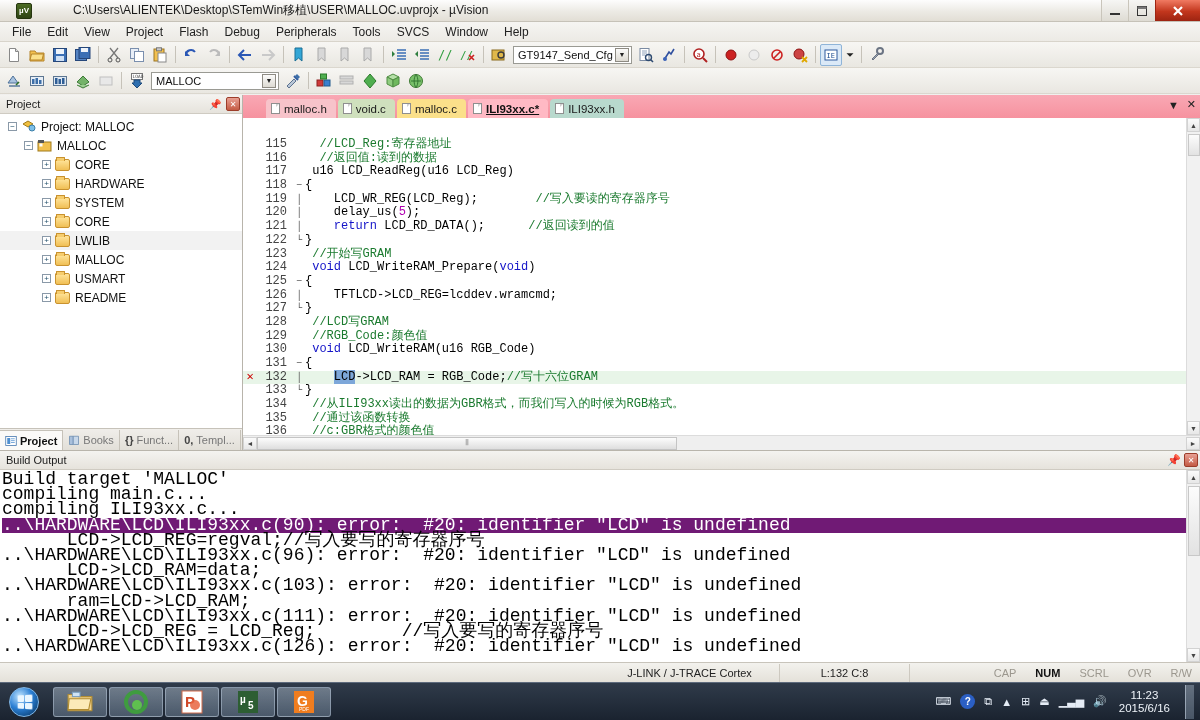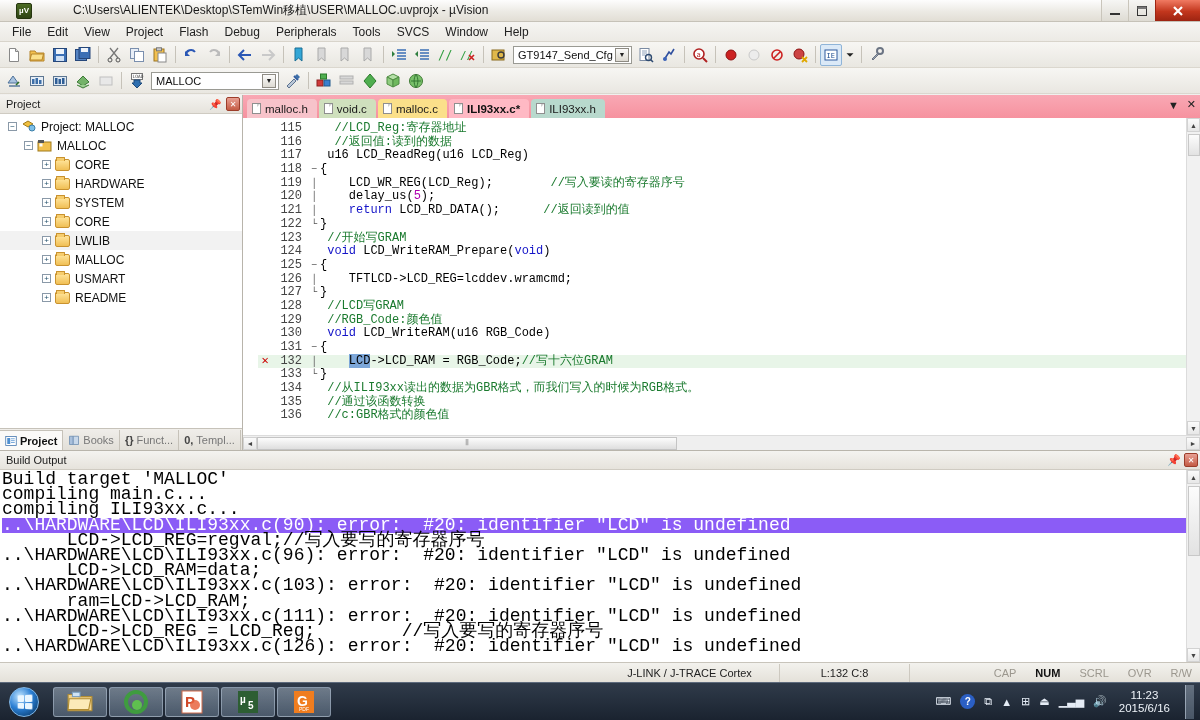--- a/index.html
+++ b/index.html
@@ -196,21 +196,21 @@
 
   
   .editor {
     flex: 1; display: flex; flex-direction: column;
     background: #ffd9de;
   }
   .tabstrip {
     height: 23px;
     background: linear-gradient(#f9a8b4, #f6929f);
     display: flex; align-items: flex-end;
-    padding-left: 4px;
+    padding-left: 23px;
     position: relative;
   }
   .etab {
     height: 19px; display: flex; align-items: center;
     padding: 0 9px 0 5px;
     font-size: 11.5px; color: #1a1a1a;
     border-radius: 4px 4px 0 0;
     margin-right: 2px;
     white-space: nowrap;
   }
@@ -218,43 +218,42 @@
     width: 9px; height: 11px; flex: none; margin-right: 4px;
     background: #fff; border: 1px solid #8f8f8f;
     position: relative;
   }
   .etab .pg:after {
     content: ''; position: absolute; right: 0; top: 0;
     border-left: 3px solid #cfcfcf; border-bottom: 3px solid #fff;
   }
   .etab.active {
     background: #ffb9c4;
-    font-weight: bold; 
+    font-weight: bold; text-decoration: underline;
     color: #111;
   }
   .tabstrip-right {
     position: absolute; right: 4px; top: 3px;
     display: flex; gap: 8px; align-items: center;
     font-size: 11px; color: #222;
   }
   .codewrap {
     flex: 1; display: flex; position: relative;
     background: #fff;
     overflow: hidden;
   }
   .code {
     flex: 1;
     font-family: "Liberation Mono", "DejaVu Sans Mono", monospace;
     font-size: 12px;
     line-height: 13.7px;
-    padding-top: 4px;
+    padding-top: 20px;
     color: #000;
     overflow: hidden;
     white-space: pre;
-    margin-left: 15px;
   }
   .ln {
     display: flex; align-items: flex-start;
     height: 13.7px;
   }
   .ln .num {
     width: 30px; text-align: right; color: #444;
     flex: none; margin-right: 6px;
     font-family: "Liberation Mono", monospace;
   }
@@ -327,21 +326,21 @@
     flex: 1; position: relative; overflow: hidden;
     background: #fff;
     font-family: "Liberation Mono", "DejaVu Sans Mono", monospace;
     font-size: 18px;
     line-height: 15.2px;
     color: #000;
     padding: 2px 0 0 2px;
     white-space: pre;
   }
   .bline { height: 15.2px; }
-  .bline.sel { background: #8b5cf6; color: #fff; }
+  .bline.sel { background: #701a75; color: #fff; }
   .vscroll-b {
     position: absolute; right: 0; top: 19px; bottom: 0;
     width: 14px; background: #f1f1f1;
     border-left: 1px solid #dcdcdc;
   }
   .vscroll-b .up, .vscroll-b .dn {
     height: 14px; display: flex; align-items: center; justify-content: center;
     font-size: 7px; color: #444;
     background: linear-gradient(#fbfbfb, #e7e7e7);
     border: 1px solid #d2d2d2;

